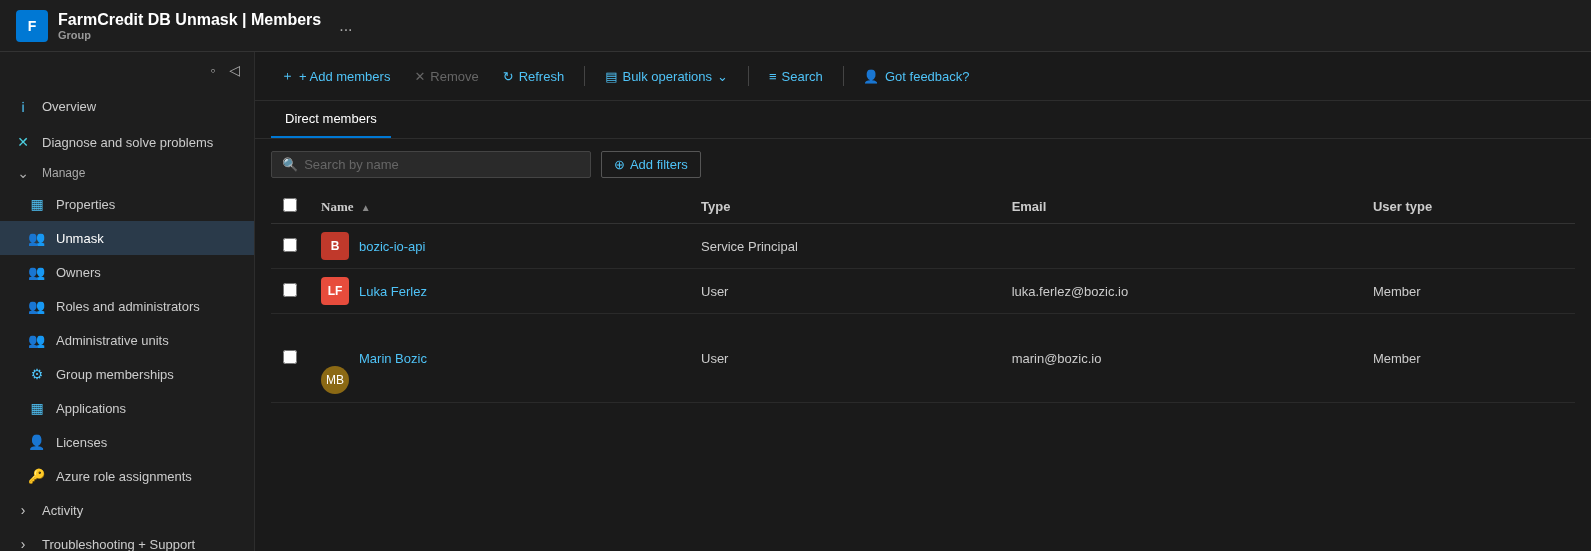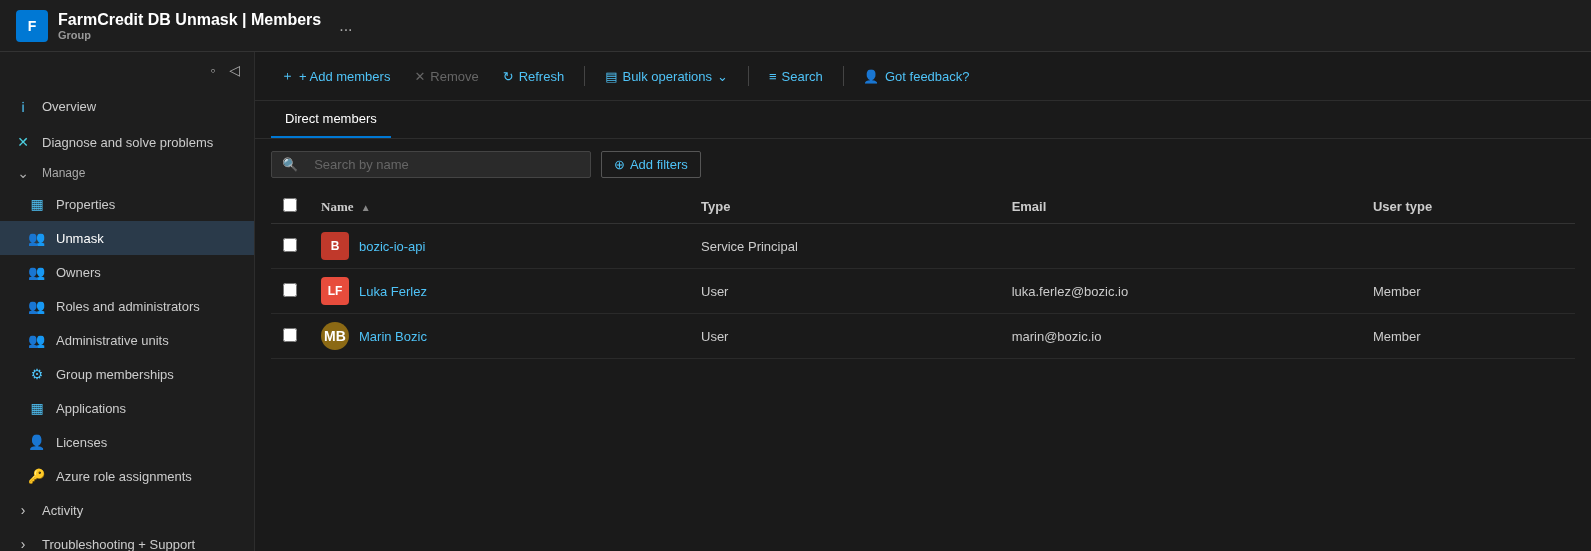--- a/index.html
+++ b/index.html
@@ -202,21 +202,20 @@
       gap: 6px;
       width: 320px;
     }
     .search-box input {
       background: none;
       border: none;
       outline: none;
       color: #aaa;
       font-size: 13px;
       width: 100%;
-      margin-left: 10px;
     }
     .search-box input::placeholder {
       color: #666;
     }
     .search-icon {
       color: #888;
       font-size: 13px;
     }
     .add-filters-btn {
       background: none;
@@ -305,23 +304,24 @@
 
     
     .avatar-photo {
       width: 28px;
       height: 28px;
       border-radius: 50%;
       background: #8B6914;
       display: flex;
       align-items: center;
       justify-content: center;
-      font-size: 14px;
+      font-size: 12px;
       color: #fff;
-      font-weight: bold;
+      font-weight: normal;
+      margin-top: 44px;
     }
   </style>
 </head>
 <body>
 
 <div class="header">
   <div class="header-logo">
     <span>F</span>
   </div>
   <div class="header-title">

